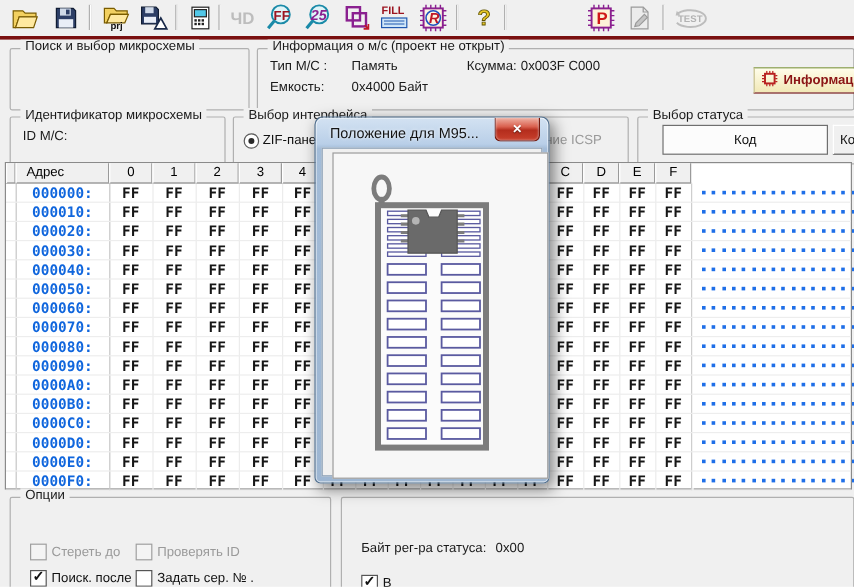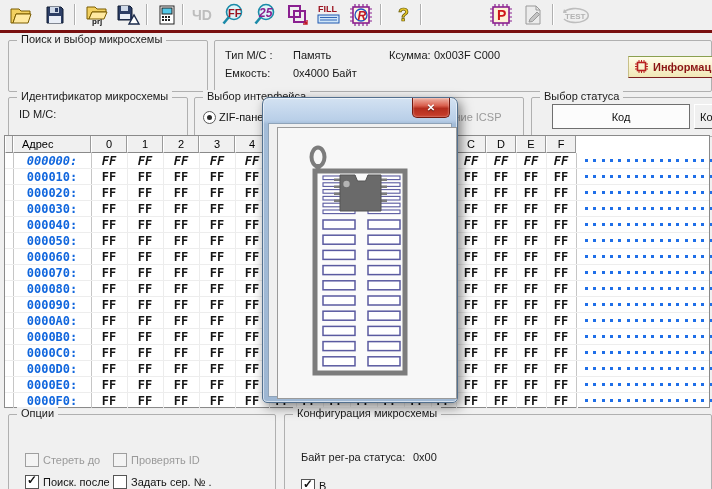--- a/index.html
+++ b/index.html
@@ -228,20 +228,21 @@
       </span>
   </div>
 </div>
 <div class="abs accent-line"></div>
 
 <div class="group" style="left:8px;top:40px;width:198px;height:50px;">
   <span class="gtitle">Поиск и выбор микросхемы</span>
 </div>
 
 <div class="group" style="left:214px;top:40px;width:496px;height:50px;">
+  <span class="gtitle">Информация о м/с (проект не открыт)</span>
   <span class="t" style="left:10px;top:8px;">Тип М/С :</span>
   <span class="t" style="left:78px;top:8px;">Память</span>
   <span class="t" style="left:174px;top:8px;">Ксумма:</span>
   <span class="t" style="left:219px;top:8px;">0x003F C000</span>
   <span class="t" style="left:10px;top:26px;">Емкость:</span>
   <span class="t" style="left:78px;top:26px;">0x4000 Байт</span>
 </div>
 
 <div class="info-btn">
   <span><svg width="13" height="13" viewBox="0 0 13 13">
@@ -308,21 +309,21 @@
     <div class="vline" style="left: 372px; height: 256px;"></div>
     <div class="vline" style="left: 399px; height: 256px;"></div>
     <div class="vline" style="left: 426px; height: 256px;"></div>
     <div class="vline" style="left: 451px; height: 256px;"></div>
     <div class="vline" style="left: 481px; height: 256px;"></div>
     <div class="vline" style="left: 511px; height: 256px;"></div>
     <div class="vline" style="left: 541px; height: 256px;"></div>
     <div class="vline" style="left: 571px; height: 256px;"></div>
     <div class="vline strong" style="left: 571px; height: 256px;"></div>
     <div class="vline white" style="left: 572px; height: 256px;"></div>
-    <div class="hrow" style="top: 17px; width: 704px; font-style: italic;">
+    <div class="hrow" style="top: 17px; width: 704px;">
       <div class="addr" style="left: 8px; width: 78px;">000000:</div>
       <div class="byte" style="left: 86px; width: 36px;">FF</div>
       <div class="byte" style="left: 122px; width: 36px;">FF</div>
       <div class="byte" style="left: 158px; width: 36px;">FF</div>
       <div class="byte" style="left: 194px; width: 36px;">FF</div>
       <div class="byte" style="left: 230px; width: 34px;">FF</div>
       <div class="byte" style="left: 264px; width: 27px;">FF</div>
       <div class="byte" style="left: 291px; width: 27px;">FF</div>
       <div class="byte" style="left: 318px; width: 27px;">FF</div>
       <div class="byte" style="left: 345px; width: 27px;">FF</div>
@@ -919,30 +920,30 @@
       <span class="cbox" style="left: 16px; top: 60px;">
         <span class="mark">✓</span>
       </span>
       <span class="clabel" style="left: 34px; top: 61px;">Поиск. после</span>
       <span class="cbox" style="left: 104px; top: 60px;"></span>
       <span class="clabel" style="left: 122px; top: 61px;">Задать сер. № .</span>
     </div>
 </div>
 
 <div class="group" style="left:284px;top:414px;width:426px;height:90px;">
-  <span class="gtitle">Конфигурация микросхемы</span>
   <span class="t" style="left:16px;top:36px;">Байт рег-ра статуса:</span>
   <span class="t" style="left:128px;top:36px;">0x00</span>
   <span class="cbox" style="left:16px;top:64px;">
       <span class="mark">✓</span>
     </span>
   <span class="clabel" style="left:34px;top:65px;">В</span>
 </div>
 
 <div class="abs dialog">
+  <span class="dlg-title">Положение для M95...</span>
   <div class="dlg-close">
     <span>✕</span>
   </div>
   <div class="dlg-content">
     <div class="dlg-panel">
       <svg id="socket-svg" width="178" height="270" viewBox="0 0 178 270">
 
         <ellipse cx="40" cy="29" rx="6.5" ry="9.5" fill="none" stroke="#7c7c7c" stroke-width="4"></ellipse>
         <rect x="37.5" y="36" width="5" height="8" fill="#7c7c7c"></rect>
 

